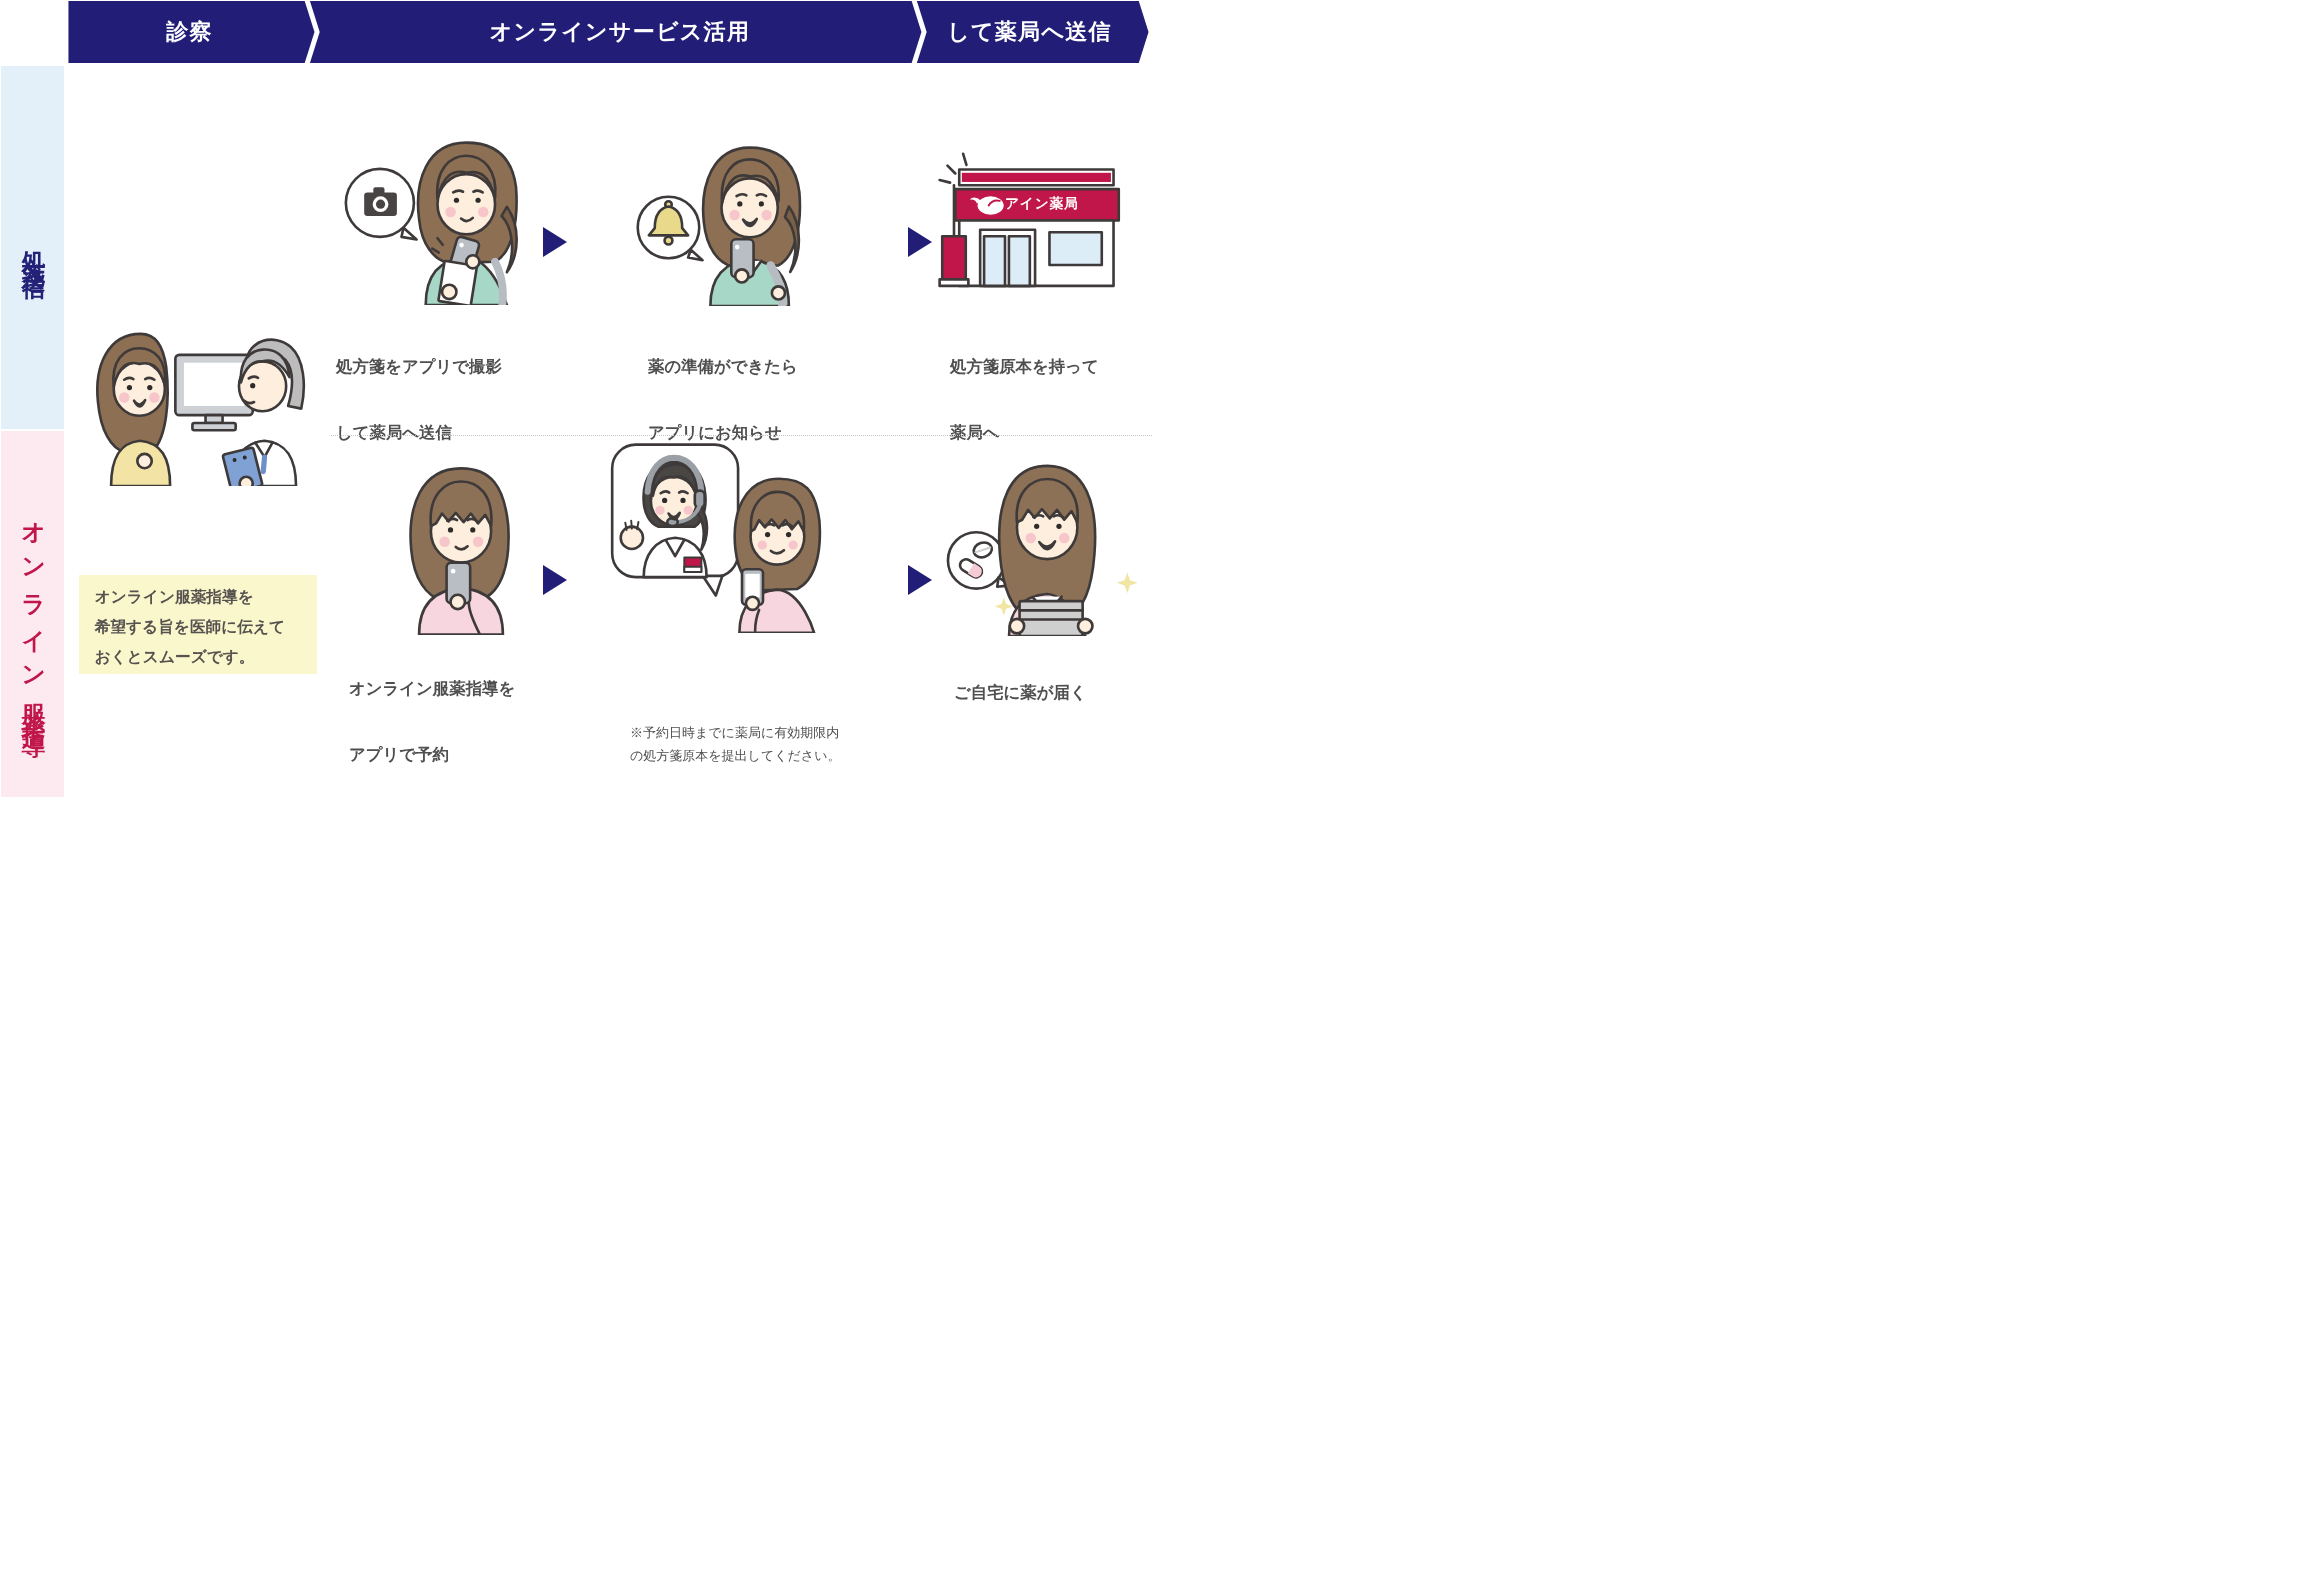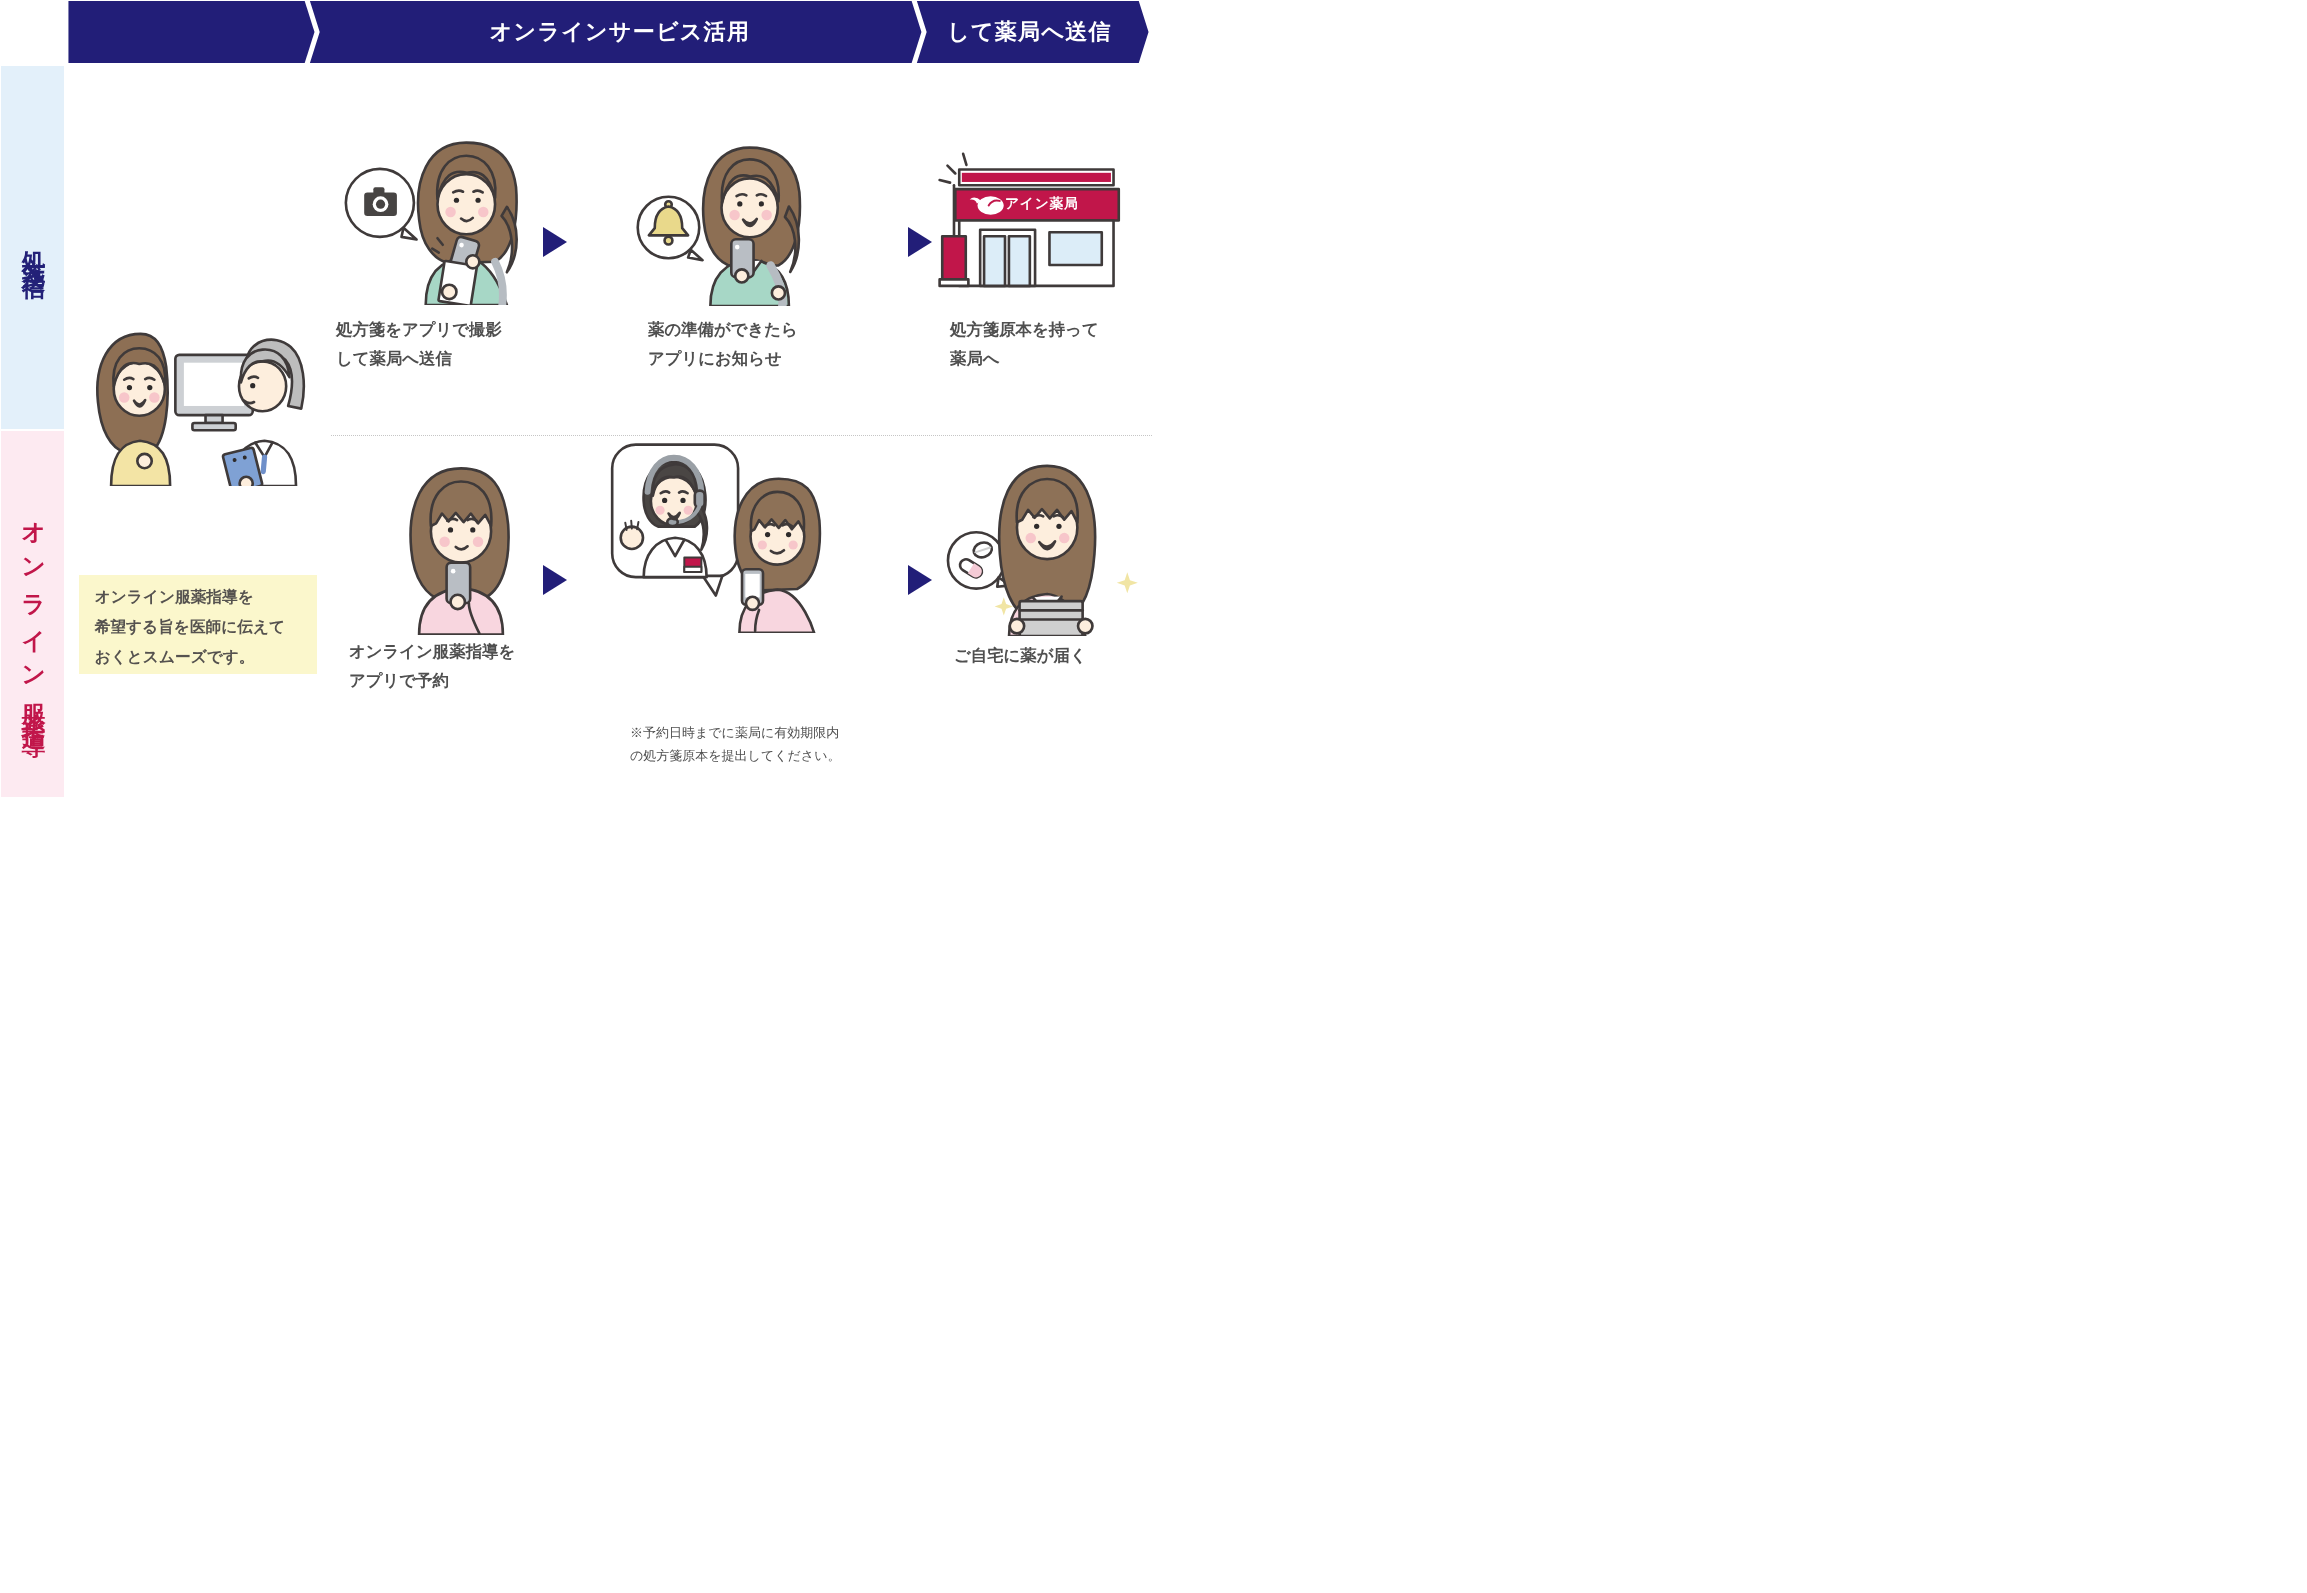--- a/index.html
+++ b/index.html
@@ -13,21 +13,21 @@
   
   .side{position:absolute;left:1.3px;width:63px;display:flex;align-items:center;justify-content:center;}
   .side span{writing-mode:vertical-rl;font-weight:800;font-size:23.6px;line-height:1;}
   .side-top{top:66px;height:363px;background:#e3f0fa;color:#232178;}
   .side-top span{letter-spacing:5.9px;}
   .side-bot{top:431px;height:366px;background:#fdeaf1;color:#c1164a;}
   .side-bot span{letter-spacing:9.2px;}
 
   
   .cap{position:absolute;color:#4f4f4f;font-weight:700;font-size:16.4px;line-height:1.78;}
-  .cap .ln{display:block;}
+  .cap .ln{display:block;margin-top:37px;}
   .cap sup{font-size:9.2px;}
   .footnote{position:absolute;color:#4f4f4f;font-weight:400;font-size:13px;line-height:1.75;margin-left:37px;}
   .footnote .ln{display:block;}
 
   
   .note{position:absolute;left:79px;top:575px;width:238px;height:99px;background:#fbf7cc;
         box-sizing:border-box;padding:7.2px 0 0 15.7px;color:#55524f;font-weight:700;font-size:15.7px;line-height:1.9;}
   .note .ln{display:block;}
 
   
@@ -48,20 +48,23 @@
 
 <div id="page">
 
   <div class="illus" style="left:66px;top:1.3px;">
     <svg width="1085" height="62" viewBox="0 0 1655 95">
       <polygon points="0,0 362,0 377,47.5 362,95 0,95" fill="#221e78"></polygon>
       <polygon points="370,0 1292,0 1307,47.5 1292,95 370,95 385,47.5" fill="#221e78"></polygon>
       <polygon points="1300,0 1640,0 1655,47.5 1640,95 1300,95 1315,47.5" fill="#221e78"></polygon>
     </svg>
   </div>
+  <div class="hdr-label" style="left:66px;width:247px;">
+      <span>診察</span>
+    </div>
   <div class="hdr-label" style="left:318px;width:604px;">
       <span>オンラインサービス活用</span>
     </div>
   <div class="hdr-label" style="left:918px;width:223px;">
       <span>して薬局へ送信</span>
     </div>
 
   <div class="side side-top">
       <span>処方箋送信</span>
     </div>

